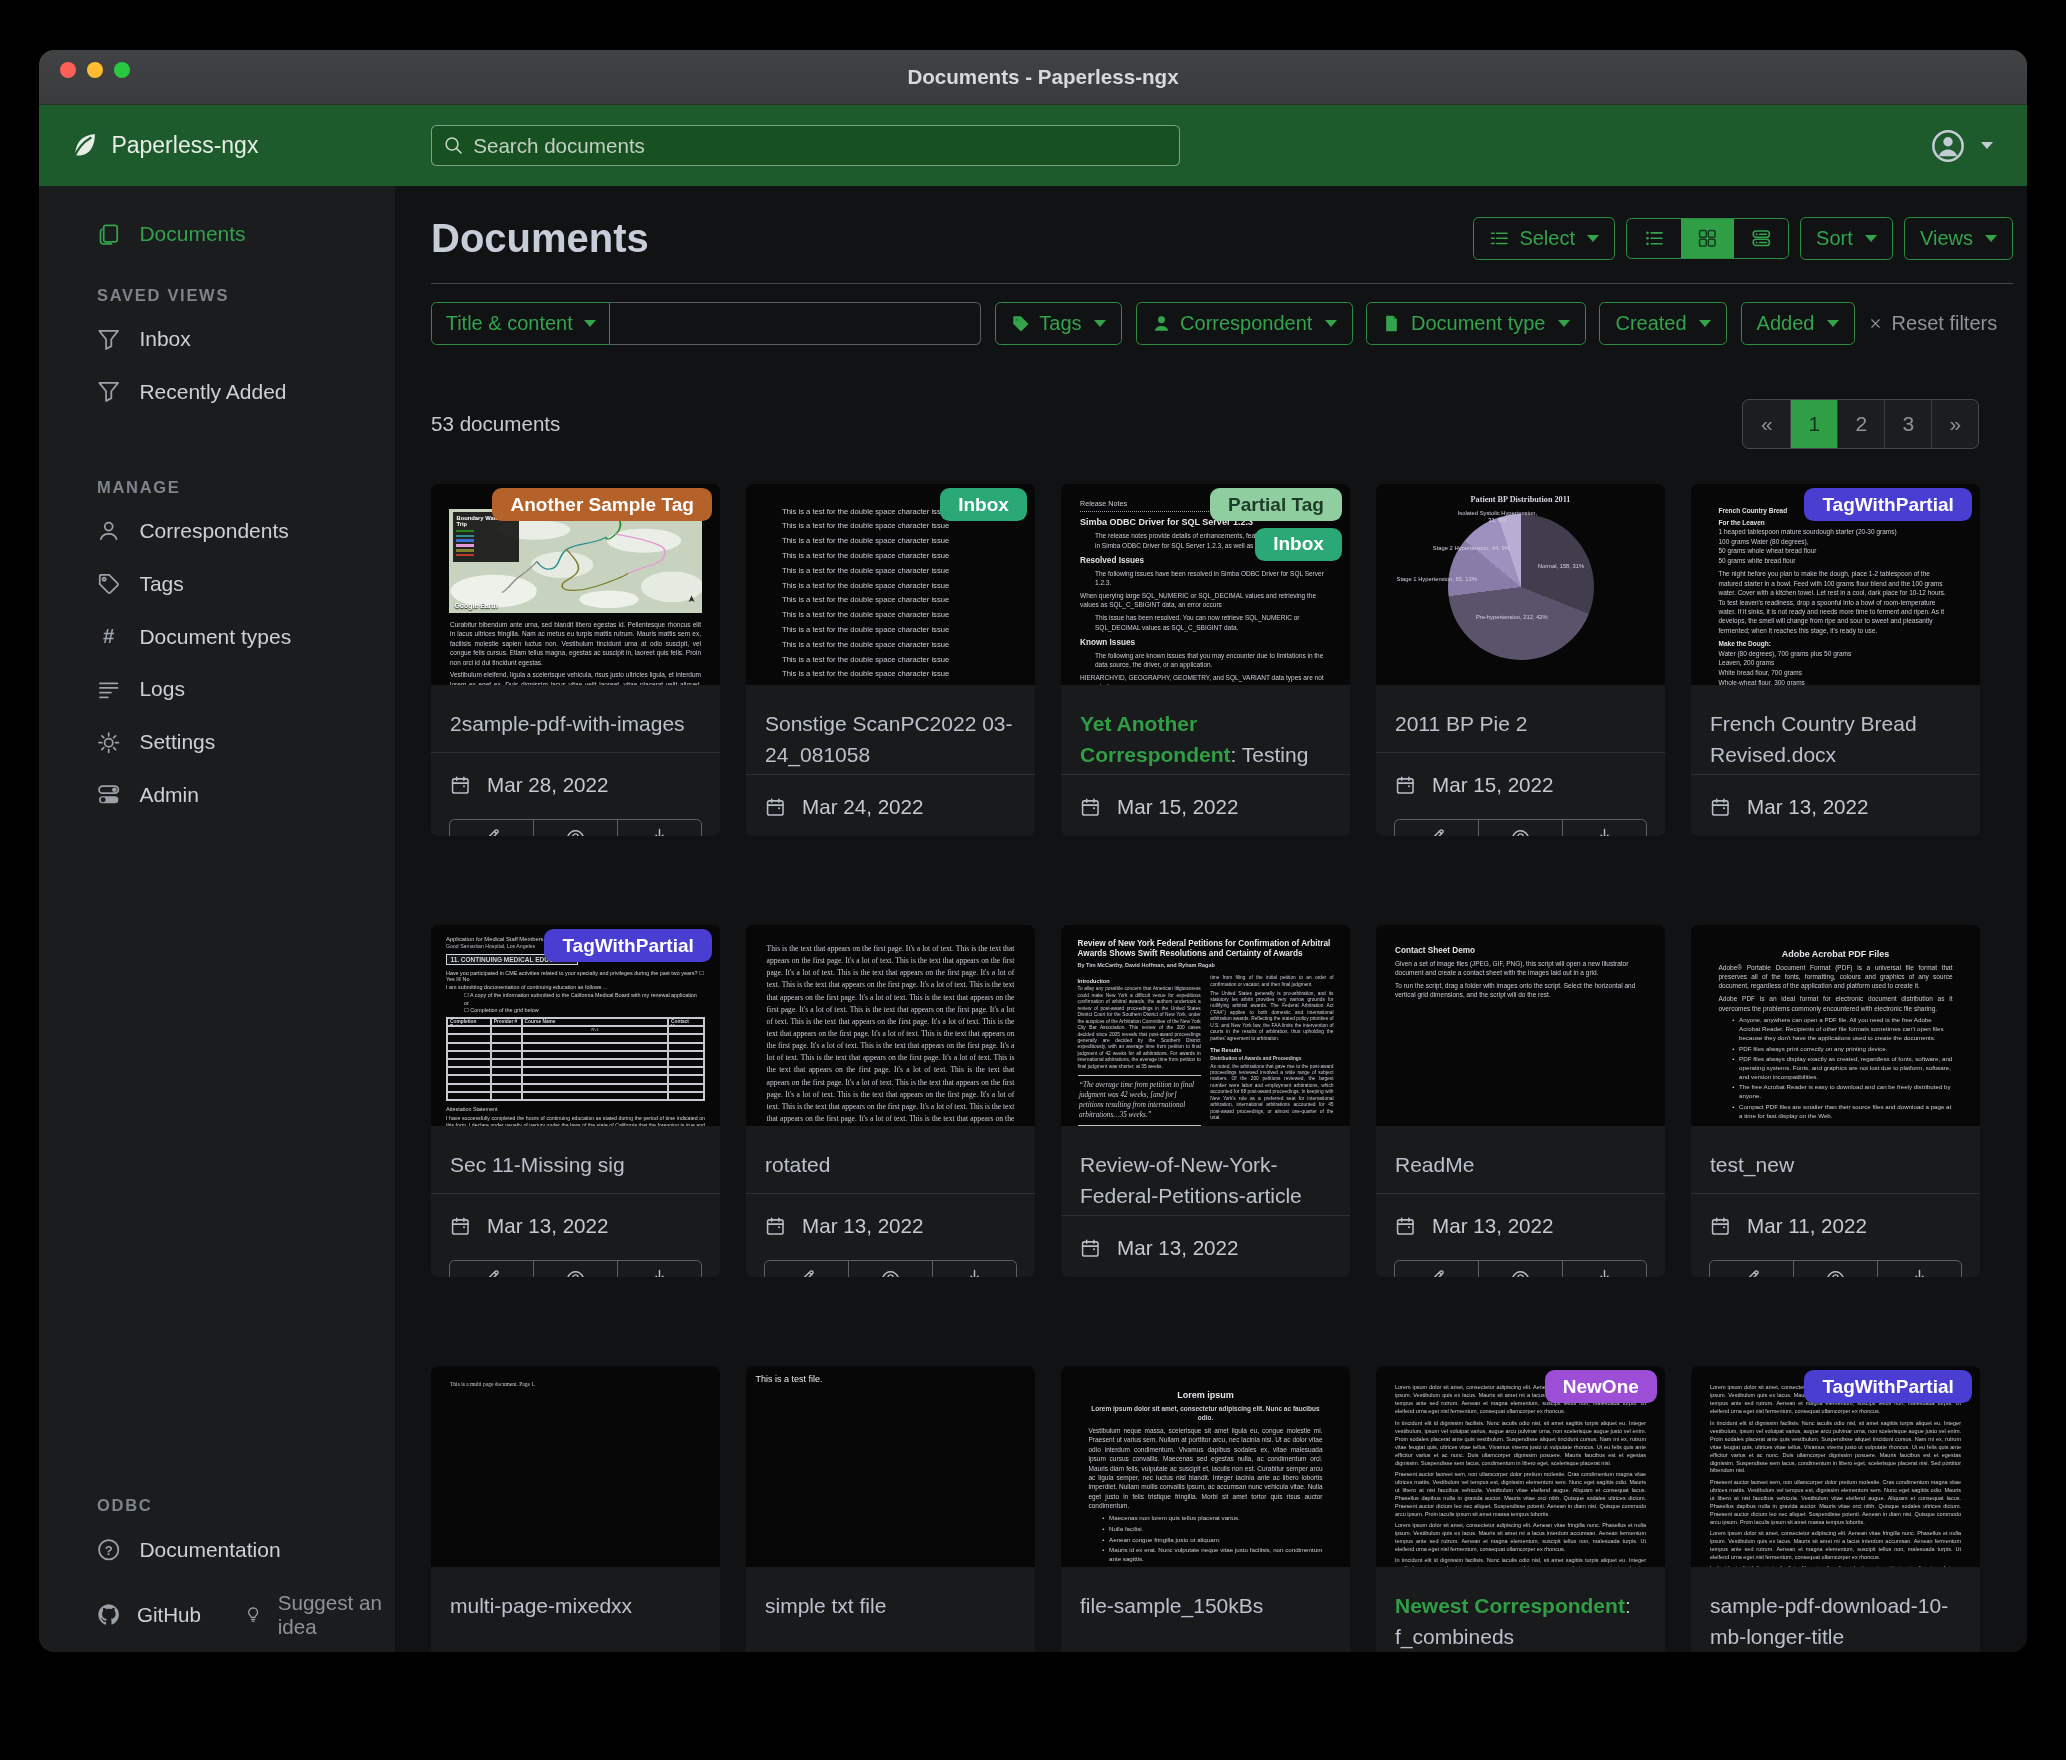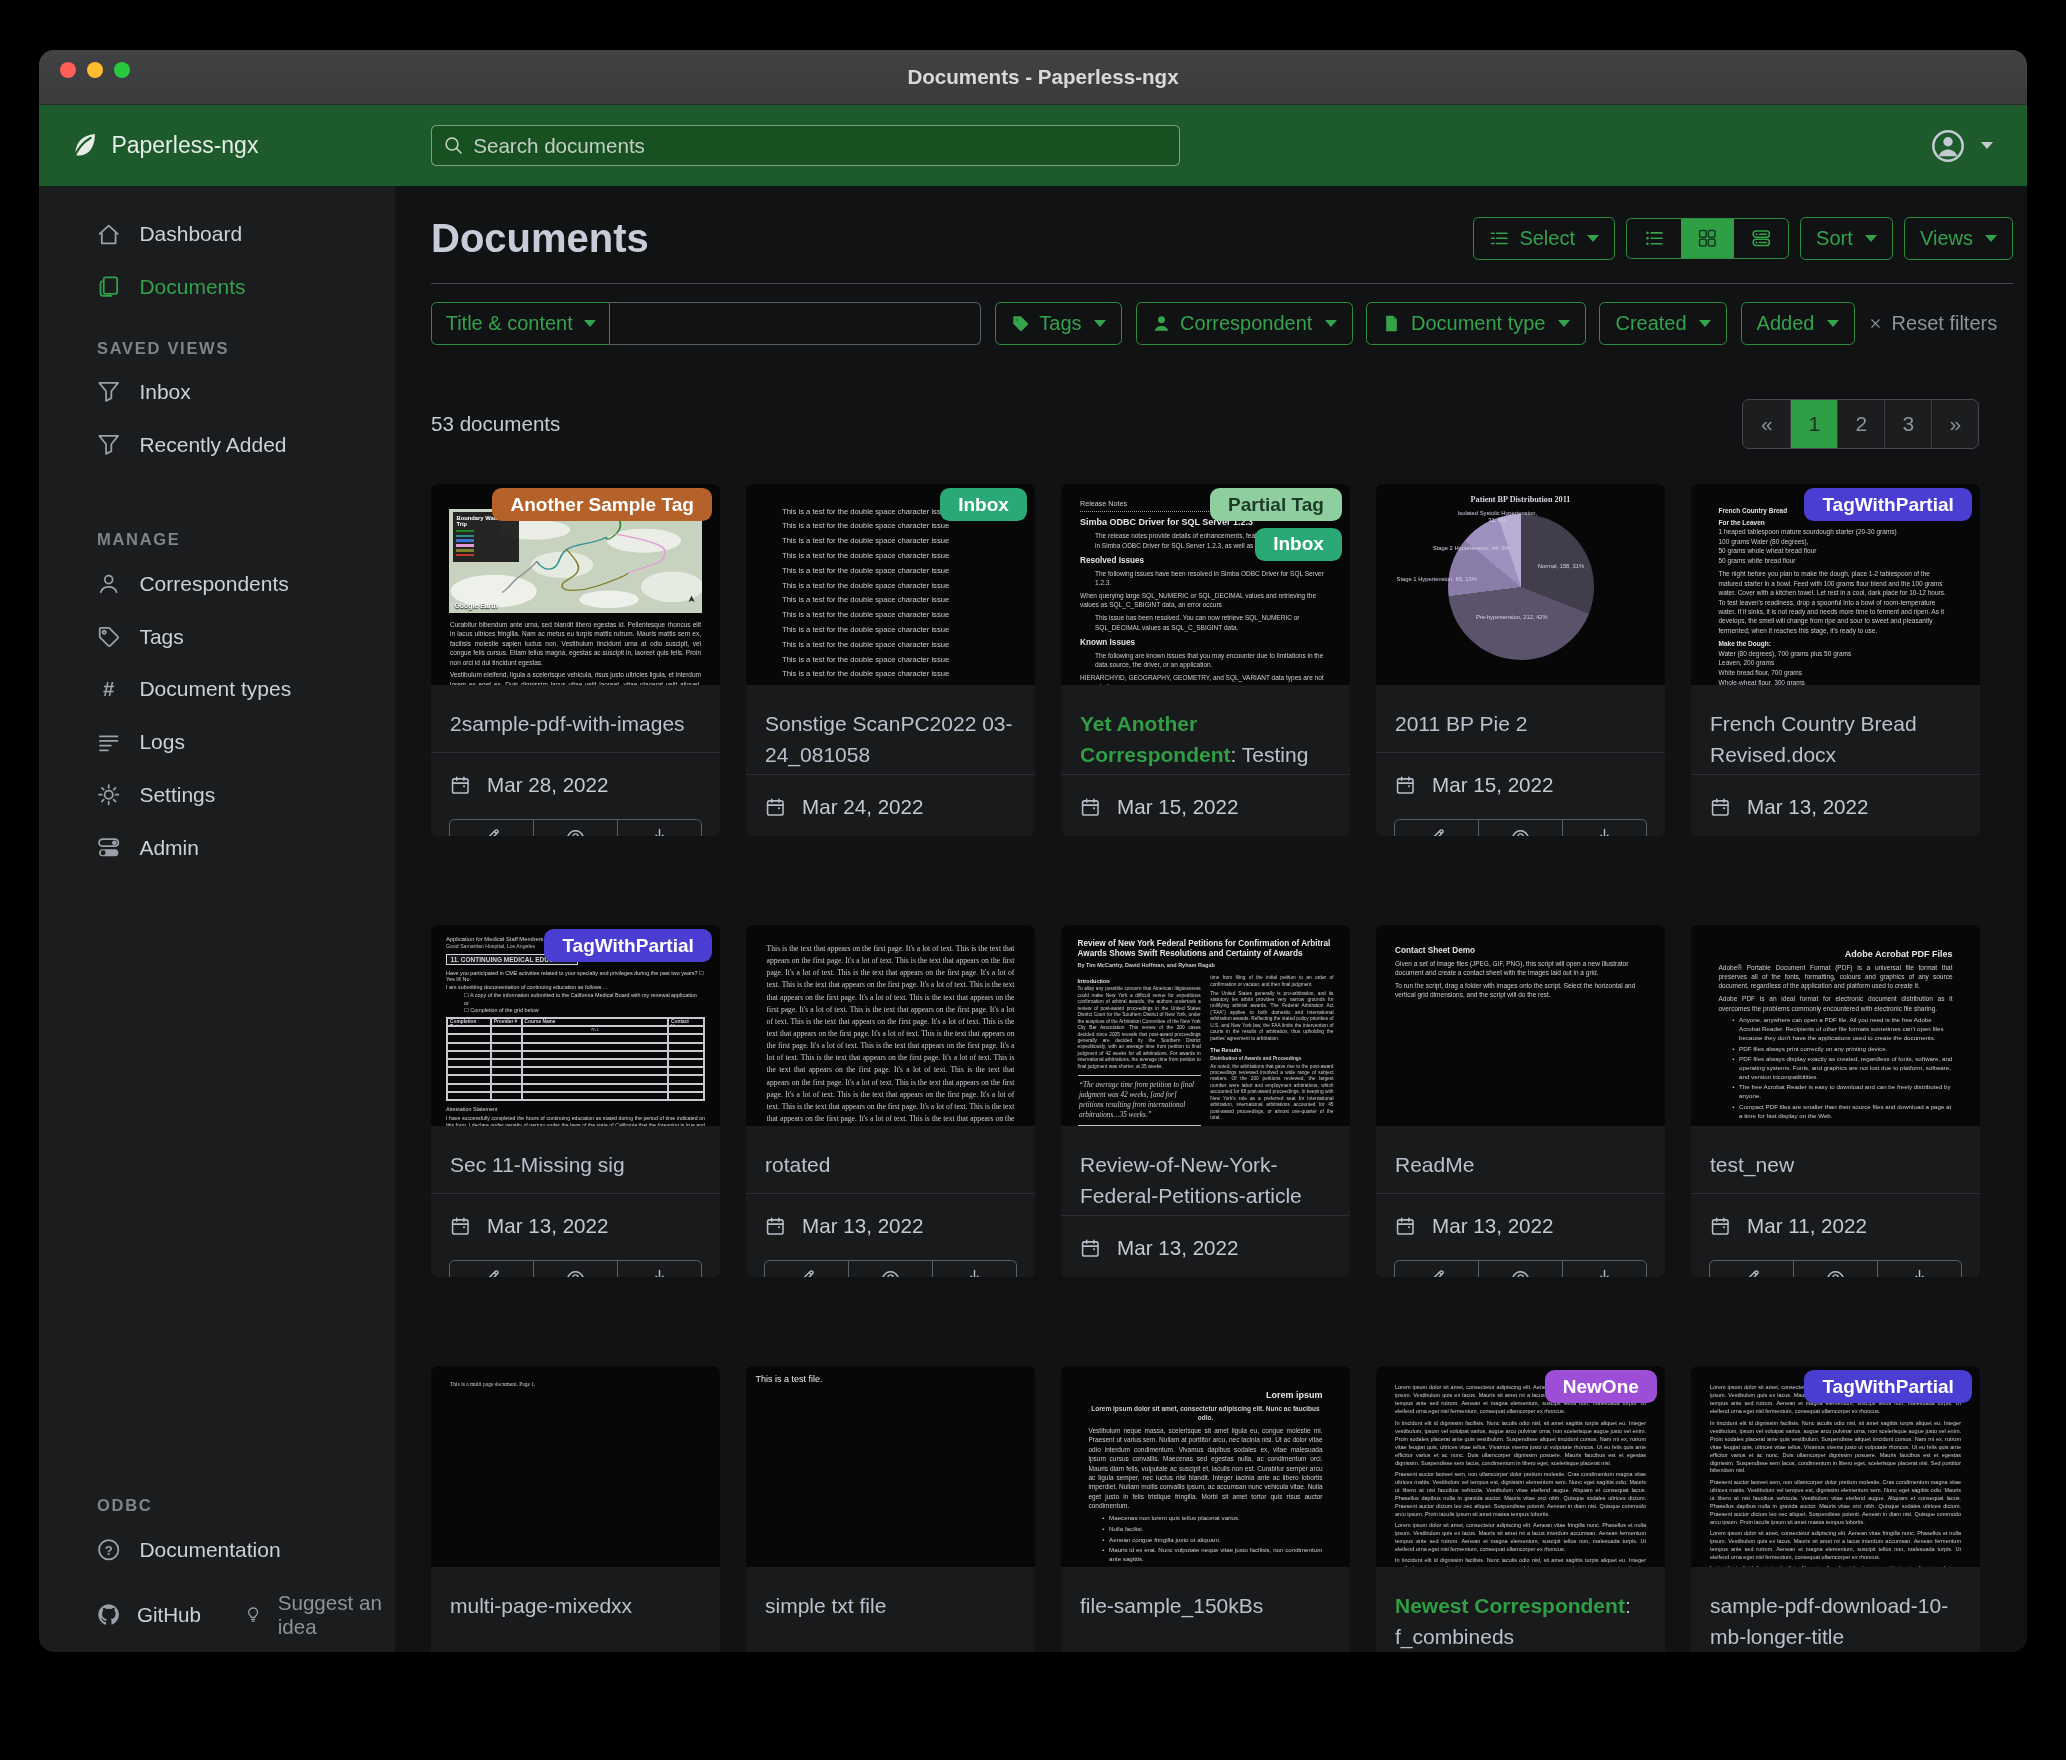--- a/index.html
+++ b/index.html
@@ -102,21 +102,21 @@
   .tb-p12 { font-size:9px; color:#e6e8ea; }
   .tb-hrline { border-top:0.7px dotted #9aa0a6; margin:2.7px 0 4.1px; }
   .tb-ul { margin:2.7px 0 2.7px 13.7px; }
   .tb-ul div { font-size:6.2px; line-height:1.4; margin:2.1px 0; list-style:none; position:relative; padding-left:6.9px; }
   .tb-ul div::before { content:"•"; position:absolute; left:0; }
   .tb-quote { font-style:italic; font-size:7.2px; line-height:1.4; border-top:1.4px solid #bfc3c8; border-bottom:1.4px solid #bfc3c8; padding:4.1px 1.4px; margin:4.8px 0; font-family:"Liberation Serif", serif; }
   .thumb.k-lines { padding:20.6px 0 0 36px; }
   .k-lines .tline { font-size:7.6px; line-height:1.95; }
   .thumb.k-serif { padding:18px 20.6px; }
   .serif-block { font-family:"Liberation Serif", serif; font-size:7.6px; line-height:1.6; text-align:justify; }
-  .h1c-center { text-align:right; }
+  .h1c-center { text-align:center; }
 
   
   .map-box { position:relative; width:253px; height:104px; margin:25px auto 6.9px; }
   .map-box svg { width:100%; height:100%; display:block; }
   .map-title-box { position:absolute; left:4.1px; top:3.4px; width:66px; background:rgba(24,24,23,.93); color:#fff; padding:2.7px 3.4px 3.4px; }
   .map-title { font-size:5.8px; font-weight:700; }
   .map-legend { margin-top:2.7px; }
   .map-legend i { display:block; height:2.7px; margin:2.1px 0; width:18px; }
   .map-credit { position:absolute; left:5.5px; bottom:4.1px; color:#fff; font-size:6.9px; font-weight:700; text-shadow:0 0.7px 1.4px #000; }
   .map-paras { padding:0 19px; }
@@ -198,28 +198,20 @@
             <circle cx="8" cy="6" r="2.2" fill="currentColor" stroke="none"></circle>
             <path d="M3.6 12.8c.8-2.2 2.5-3.2 4.4-3.2s3.6 1 4.4 3.2" fill="currentColor" stroke="none"></path>
           </svg>
         </span>
       <span class="caret"></span>
     </div>
   </div>
 
   <div class="main">
     <nav class="sidebar">
-      <div class="side-item">
-        <span class="ic ic-34">
-            <svg viewBox="0 0 16 16" fill="none" stroke="currentColor" stroke-width="1.2" stroke-linecap="round" stroke-linejoin="round">
-              <path d="M1.8 7.4 L8 1.8 L14.2 7.4 M3.3 6.6 V13.9 H12.7 V6.6"></path>
-            </svg>
-          </span>
-        <span>Dashboard</span>
-      </div>
       <div class="side-item active">
         <span class="ic ic-34">
             <svg viewBox="0 0 16 16" fill="none" stroke="currentColor" stroke-width="1.2" stroke-linecap="round" stroke-linejoin="round">
               <rect x="4.6" y="1.7" width="9.2" height="11.2" rx="1.4"></rect>
               <path d="M3.4 4.3c-.6.3-1 .9-1 1.6v6.4a2 2 0 0 0 2 2h5.4"></path>
             </svg>
           </span>
         <span>Documents</span>
       </div>
 

